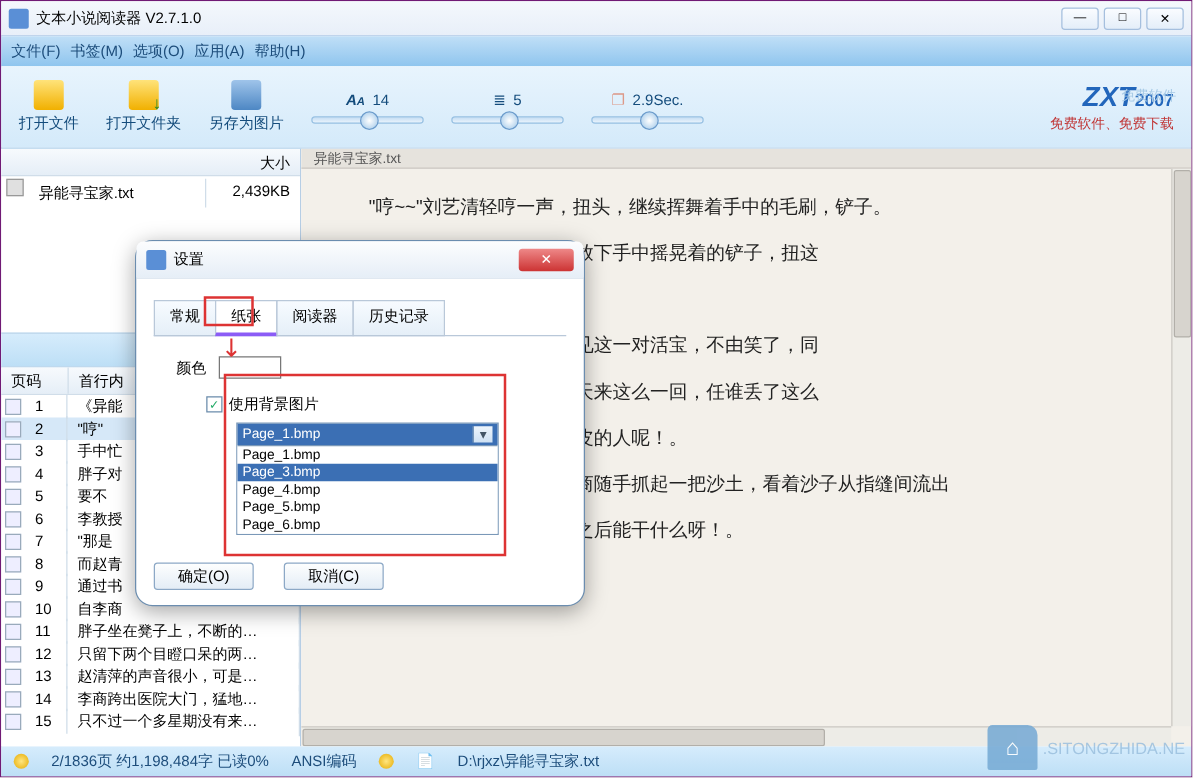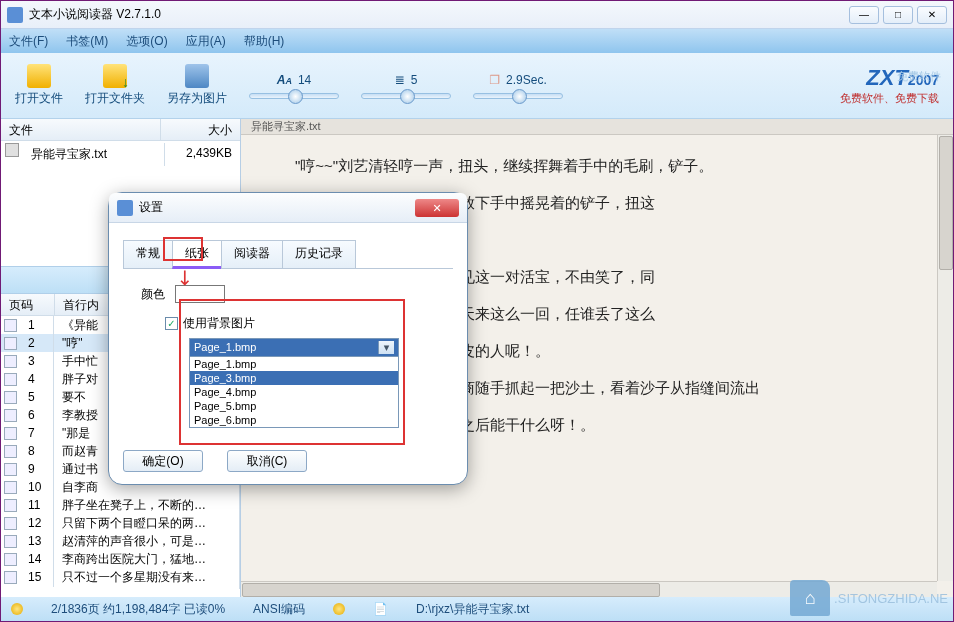--- a/index.html
+++ b/index.html
@@ -6,21 +6,21 @@
     body { width: 954px; height: 622px; position: relative; background: #fff; overflow: hidden; }
     
     .window-frame { border: 1px solid #701a75; height: 622px; }
     
     .titlebar { height: 28px; background: linear-gradient(#f4f8fc, #e8eff9); display: flex; align-items: center; padding: 0 6px; border-bottom: 1px solid #c0d4ec; }
     .titlebar-icon { width: 16px; height: 16px; background: #5a8fd6; border-radius: 2px; margin-right: 6px; }
     .titlebar-title { font-size: 12px; flex: 1; }
     .window-controls { display: flex; gap: 4px; }
     .wc-btn { width: 30px; height: 18px; border: 1px solid #a5bfde; border-radius: 3px; background: linear-gradient(#fafcff,#e4eef9); display: flex; align-items: center; justify-content: center; font-size: 10px; cursor: pointer; }
     
-    .menubar { height: 24px; background: linear-gradient(#c0dff7, #8fc5ee); display: flex; align-items: center; padding: 0 8px; gap: 18px; font-size: 12px; color: #1d4d7b; }
+    .menubar { height: 24px; background: linear-gradient(#c0dff7, #8fc5ee); display: flex; align-items: center; padding: 0 8px; gap: 8px; font-size: 12px; color: #1d4d7b; }
     .menu-item { cursor: pointer; }
     
     .toolbar { height: 66px; background: linear-gradient(#e8f4fd, #d4eafa); display: flex; align-items: center; padding: 0 14px; gap: 22px; border-bottom: 1px solid #b3d2eb; position: relative; }
     .tool-btn { display: flex; flex-direction: column; align-items: center; gap: 2px; font-size: 12px; color: #144c7c; cursor: pointer; }
     .tool-icon { width: 24px; height: 24px; border-radius: 3px; }
     .slider-group { display: flex; flex-direction: column; align-items: center; gap: 6px; }
     .slider-label { display: flex; align-items: center; gap: 6px; font-size: 12px; color: #144c7c; }
     .slider-track { width: 90px; height: 6px; background: linear-gradient(#c6def4,#e9f3fc); border: 1px solid #97c0e2; border-radius: 3px; position: relative; }
     .slider-thumb { width: 15px; height: 15px; border-radius: 50%; background: radial-gradient(#fff,#9ec6e8); border: 1px solid #6a9acb; position: absolute; top: -5px; left: 38px; }
     .logo-area { margin-left: auto; text-align: right; }
@@ -49,21 +49,21 @@
     
     .reader { flex: 1; background: #f3f0ea; position: relative; overflow: hidden; }
     .reader-header { height: 16px; background: #e6e3dd; border-bottom: 1px solid #cbc8c2; font-size: 11px; padding: 0 10px; color: #555; }
     .reader-content { padding: 14px 24px; font-size: 15px; line-height: 2.2; color: #222; font-family: "SimSun", serif; }
     .reader-content p { text-indent: 2em; margin-bottom: 4px; }
     .scrollbar-h { position: absolute; bottom: 0; left: 0; right: 16px; height: 16px; background: #edece7; border-top: 1px solid #cbc8c2; }
     .scrollbar-h-thumb { height: 14px; width: 60%; background: #d7d4ce; border: 1px solid #b2afa9; margin: 1px; border-radius: 2px; }
     .scrollbar-v { position: absolute; top: 16px; right: 0; bottom: 16px; width: 16px; background: #edece7; border-left: 1px solid #cbc8c2; }
     .scrollbar-v-thumb { width: 14px; height: 30%; background: #d7d4ce; border: 1px solid #b2afa9; margin: 1px; border-radius: 2px; }
     
-    .statusbar { height: 24px; background: linear-gradient(#d6ecfc, #bddff6); display: flex; align-items: center; padding: 0 10px; font-size: 12px; color: #1d4d7b; gap: 28px; }
+    .statusbar { height: 24px; background: linear-gradient(#d6ecfc, #bddff6); display: flex; align-items: center; padding: 0 10px; font-size: 12px; color: #1d4d7b; gap: 18px; }
     .status-orb { width: 12px; height: 12px; border-radius: 50%; background: radial-gradient(#ffe680,#e5aa00); }
     .watermark { position: absolute; bottom: 6px; right: 6px; display: flex; align-items: center; gap: 4px; color: #9abfdd; font-size: 13px; opacity: .85; }
     .wm-icon { width: 40px; height: 36px; background: #74a9d4; display: flex; align-items: center; justify-content: center; border-radius: 4px 8px 2px 2px; color:#fff; font-size:18px; }
     
     
     .dialog { position: absolute; top: 192px; left: 108px; width: 360px; background: #fff; border: 1px solid #6b8daf; border-radius: 14px; box-shadow: 0 4px 18px rgba(0,0,0,.35); z-index: 100; }
     .dialog-title { height: 30px; background: linear-gradient(#fcfdfe,#e6eef7); border-bottom: 1px solid #c8d6e6; display: flex; align-items: center; padding: 0 8px; font-size: 12px; border-radius: 6px 6px 0 0; }
     .dialog-ico { width: 16px; height: 16px; background: #5a8fd6; border-radius: 2px; margin-right: 6px; }
     .dialog-close { margin-left: auto; width: 44px; height: 18px; background: linear-gradient(#e88,#c33); border-radius: 3px; color: #fff; text-align: center; font-size: 11px; line-height: 18px; cursor: pointer; }
     .dialog-body { padding: 16px 14px 12px; font-size: 12px; }
@@ -152,21 +152,20 @@
     </div>
     <div class="logo-area">
       <div><span class="logo-text">ZXT</span><span class="logo-year">2007</span></div>
       <div class="logo-sub">免费软件、免费下载</div>
     </div>
   </div>
 
   <div class="content">
     <div class="sidebar">
       <div class="file-list-hdr">
-        <div class="file-col1">文件</div>
         <div class="file-col2">大小</div>
       </div>
       <div class="file-row">
         <div class="file-icon"></div>
         <div class="file-col1" style="width:142px;">异能寻宝家.txt</div>
         <div class="file-col2">2,439KB</div>
       </div>
       <div style="flex:.35;"></div>
       <div class="page-list-controls">
         <div class="pl-icon" style="background:#5a8fd6;border-radius:2px;"></div>

